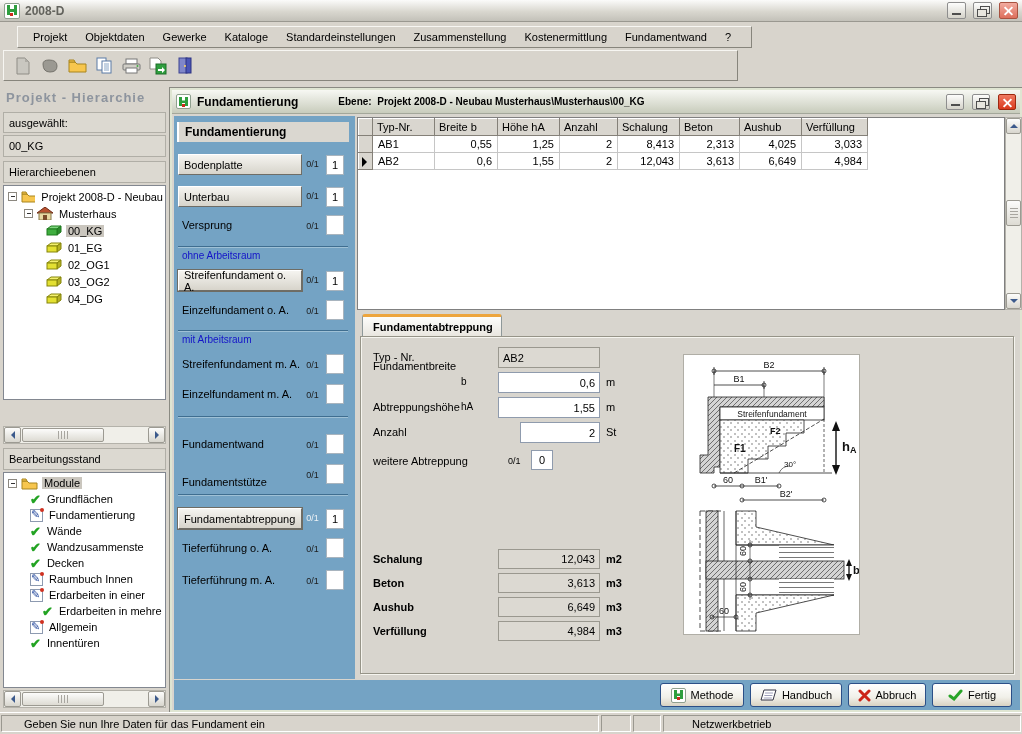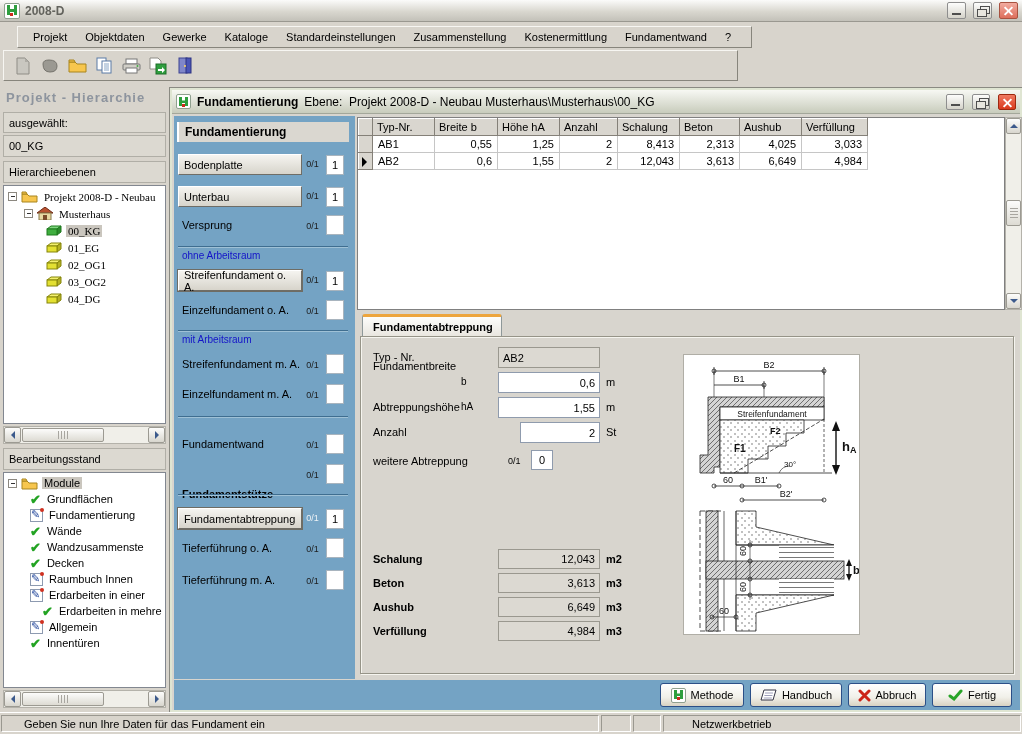--- a/index.html
+++ b/index.html
@@ -63,21 +63,21 @@
   .arr.u{border-bottom-color:#3c5a8c;border-top-width:0;}
   .arr.d{border-top-color:#3c5a8c;border-bottom-width:0;}
 
   
   .module-window{position:absolute;left:170px;top:88px;width:852px;height:624px;background:#d8d5ce;
     border:2px solid #dfe5d2;box-shadow:0 0 0 1px #8a8a82;}
   .mw-titlebar{position:absolute;left:0;top:0;width:848px;height:24px;
     background:linear-gradient(#f7f8f3,#c8ccbc);border-bottom:1px solid #a3a79a;
     display:flex;align-items:center;gap:6px;padding:0 4px;}
   .mw-title{font-weight:bold;font-size:12px;}
-  .mw-level{font-weight:normal;font-size:12px;flex:1;white-space:nowrap;overflow:hidden;}
+  .mw-level{font-weight:bold;font-size:10px;margin-left:34px;flex:1;white-space:nowrap;overflow:hidden;}
 
   
   .bluenav{position:absolute;left:2px;top:26px;width:181px;height:563px;background:#74a3c4;}
   .nav-header{position:absolute;left:3px;top:6px;width:172px;height:20px;background:#dad7d0;
     border-left:2px solid #fff;display:flex;align-items:center;padding:0 6px;font-weight:bold;font-size:12px;}
   .nav-btn{position:absolute;left:4px;width:124px;height:21px;background:linear-gradient(#f5f4f0,#d7d4cb);
     border:1px solid;border-color:#fff #6f6d66 #6f6d66 #fff;display:flex;align-items:center;padding:0 5px;cursor:default;}
   .nav-btn.focus{box-shadow:0 0 0 1px #6e6c64;}
   .nav-flat{position:absolute;left:8px;color:#000;cursor:default;white-space:nowrap;}
   .nav-ratio{position:absolute;left:128px;width:21px;text-align:center;font-size:9px;color:#1c1c1c;}
@@ -214,21 +214,21 @@
   <div class="flatbox" style="top:112px;">
     <span>ausgewählt:</span>
   </div>
   <div class="flatbox" style="top:135px;height:22px;">
     <span>00_KG</span>
   </div>
   <div class="flatbox" style="top:161px;height:22px;">
     <span>Hierarchieebenen</span>
   </div>
 
-  <div class="treebox" style="top:185px;height:239px;font-family:Liberation Serif, serif;">
+  <div class="treebox" style="top:185px;height:215px;">
     <div class="trow" style="padding-left:4px;">
       <span class="expander"></span>
       <svg width="17" height="13">
           <path d="M1,4 h5 l2,2 h8 v6 h-15 z" fill="#f7c64e" stroke="#a8851f"></path>
           <path d="M1,4 v-2 h4 l1,2 z" fill="#f7c64e" stroke="#a8851f"></path>
         </svg>
       <span class="lbl">Projekt 2008-D - Neubau</span>
     </div>
     <div class="trow" style="padding-left:20px;">
       <span class="expander"></span>
@@ -412,21 +412,21 @@
       <div class="nav-flat" style="top:272px;">Einzelfundament m. A.</div>
       <span class="nav-ratio" style="top:274px;">0/1</span>
       <span class="nav-count" style="top:268px;"></span>
 
       <div class="nav-sep" style="top:300px;"></div>
 
       <div class="nav-flat" style="top:322px;">Fundamentwand</div>
       <span class="nav-ratio" style="top:324px;">0/1</span>
       <span class="nav-count" style="top:318px;"></span>
 
-      <div class="nav-flat" style="top:372px;font-weight:bold;">Fundamentstütze</div>
+      <div class="nav-flat" style="top:360px;">Fundamentstütze</div>
       <span class="nav-ratio" style="top:354px;">0/1</span>
       <span class="nav-count" style="top:348px;"></span>
 
       <div class="nav-sep" style="top:378px;"></div>
 
       <div class="nav-btn focus" style="top:392px;">Fundamentabtreppung</div>
       <span class="nav-ratio lite" style="top:397px;">0/1</span>
       <span class="nav-count" style="top:393px;">1</span>
 
       <div class="nav-flat" style="top:426px;">Tieferführung o. A.</div>

